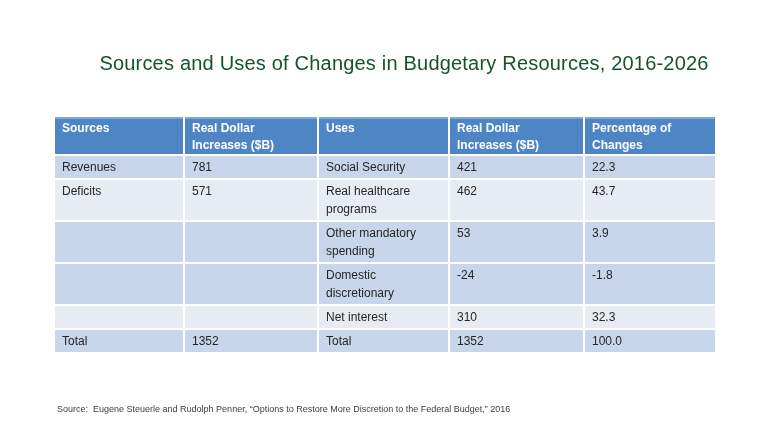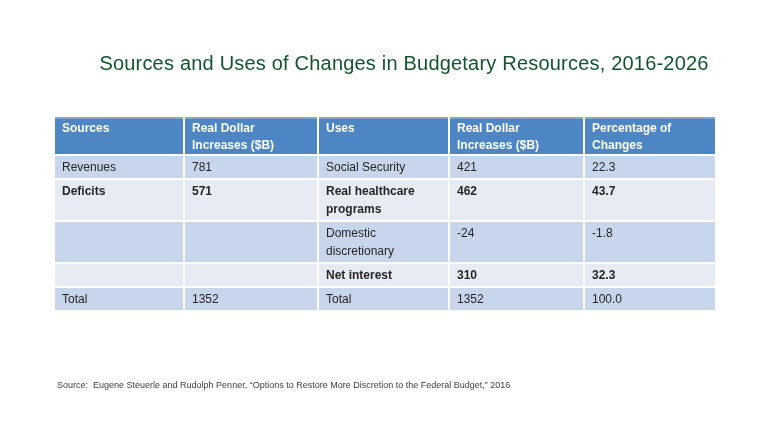--- a/index.html
+++ b/index.html
@@ -52,27 +52,27 @@
     padding: 3px 7px 0 7px;
     line-height: 17px;
     height: 38px;
   }
   table.budget-table td {
     color: #262626;
     padding: 2px 7px;
     line-height: 18px;
   }
   tr.band-dark td  { background: #c7d6ea; }
-  tr.band-light td { background: #e6ebf4; font-weight: bold; }
+  tr.band-light td { background: #e6ebf4; }
   tr.h-single td { height: 16px; }
   tr.h-double td { height: 40px; }
   .source-note {
     position: absolute;
     left: 57px;
-    top: 380px;
+    top: 404px;
     font-size: 9px;
     color: #404040;
     white-space: pre-wrap;
   }
 </style>
 </head>
 <body>
 
 <div class="slide">
 
@@ -106,20 +106,27 @@
       <tr class="band-light h-double">
         <td>Deficits</td>
         <td>571</td>
         <td>Real healthcare programs</td>
         <td>462</td>
         <td>43.7</td>
       </tr>
       <tr class="band-dark h-double">
         <td></td>
         <td></td>
+        <td>Other mandatory spending</td>
+        <td>53</td>
+        <td>3.9</td>
+      </tr>
+      <tr class="band-dark h-double">
+        <td></td>
+        <td></td>
         <td>Domestic discretionary</td>
         <td>-24</td>
         <td>-1.8</td>
       </tr>
       <tr class="band-light h-single">
         <td></td>
         <td></td>
         <td>Net interest</td>
         <td>310</td>
         <td>32.3</td>

